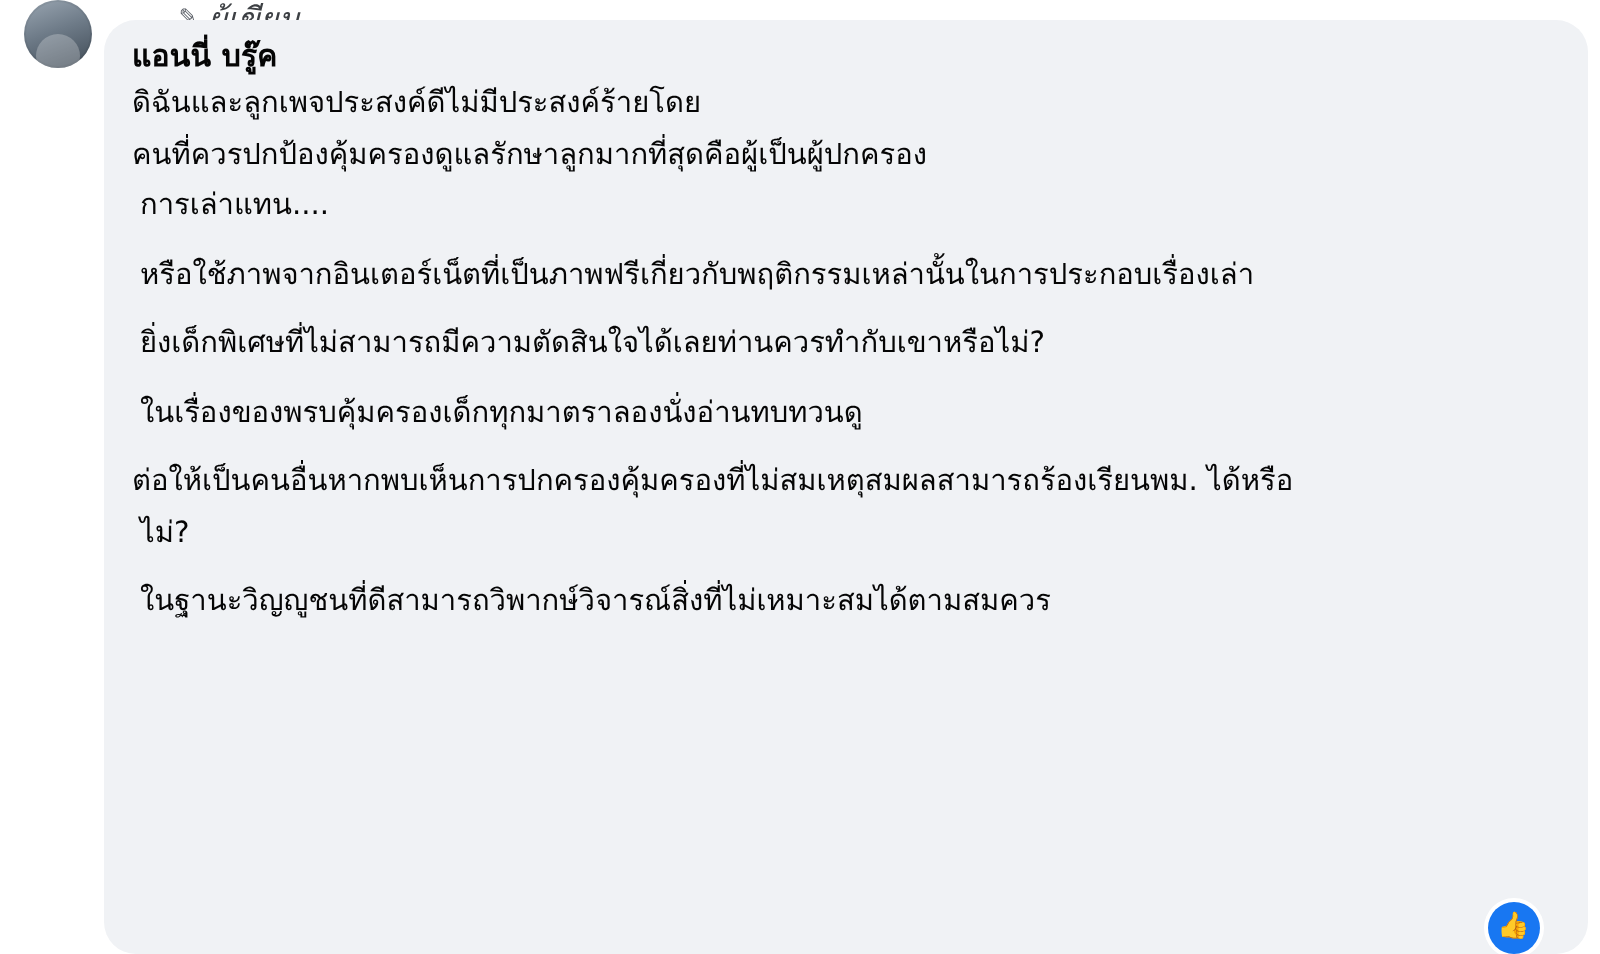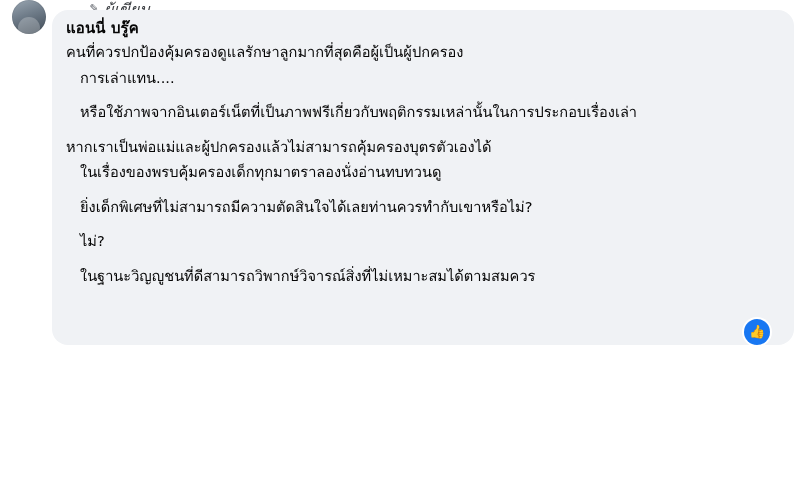--- a/index.html
+++ b/index.html
@@ -82,42 +82,42 @@
     border-radius: 50%;
     background: rgba(255,255,255,0.25);
   }
 
   
   .comment-bubble {
     position: absolute;
     top: 10px;
     left: 52px;
     width: 742px;
-    height: 335px;
+    height: 467px;
     background: #f0f2f5;
     border-radius: 16px;
     padding: 8px 14px 0 14px;
     box-sizing: border-box;
     overflow: hidden;
   }
   .comment-name {
     font-size: 15px;
     font-weight: bold;
     color: #050505;
     line-height: 20px;
     margin: 0 0 1px 0;
     letter-spacing: 0.1px;
   }
   .comment-body {
     font-size: 14.6px;
     color: #050505;
     line-height: 25.5px;
   }
   .comment-body p {
-    margin: 0 0 9px 14px;
+    margin: 0 0 9px 4px;
   }
   .comment-body p.tight {
     margin: 0;
   }
 
   
   .reaction-chip {
     position: absolute;
     right: 24px;
     bottom: 0px;
@@ -159,26 +159,27 @@
   </div>
 </div>
 
 <div class="avatar-strip">
   <div class="avatar"></div>
 </div>
 
 <div class="comment-bubble">
   <div class="comment-name">แอนนี่ บรู๊ค</div>
   <div class="comment-body">
+    <p class="tight">ดิฉันและลูกเพจประสงค์ดีไม่มีประสงค์ร้ายโดย</p>
     <p class="tight">คนที่ควรปกป้องคุ้มครองดูแลรักษาลูกมากที่สุดคือผู้เป็นผู้ปกครอง</p>
     <p>การเล่าแทน....</p>
     <p>หรือใช้ภาพจากอินเตอร์เน็ตที่เป็นภาพฟรีเกี่ยวกับพฤติกรรมเหล่านั้นในการประกอบเรื่องเล่า</p>
-    <p class="tight">หากเราเป็นพ่อแม่และผู้ปกครองแล้วไม่สามารถคุ้มครองบุตรตัวเองได้</p>
+    <p>ยิ่งเด็กพิเศษที่ไม่สามารถมีความตัดสินใจได้เลยท่านควรทำกับเขาหรือไม่?</p>
     <p>ในเรื่องของพรบคุ้มครองเด็กทุกมาตราลองนั่งอ่านทบทวนดู</p>
-    <p>ยิ่งเด็กพิเศษที่ไม่สามารถมีความตัดสินใจได้เลยท่านควรทำกับเขาหรือไม่?</p>
+    <p class="tight">ต่อให้เป็นคนอื่นหากพบเห็นการปกครองคุ้มครองที่ไม่สมเหตุสมผลสามารถร้องเรียนพม. ได้หรือ</p>
     <p>ไม่?</p>
     <p>ในฐานะวิญญูชนที่ดีสามารถวิพากษ์วิจารณ์สิ่งที่ไม่เหมาะสมได้ตามสมควร</p>
   </div>
   <div class="reaction-chip">
     <span class="thumb">👍</span>
   </div>
 </div>
 
 <div class="scroll-hint"></div>
 

